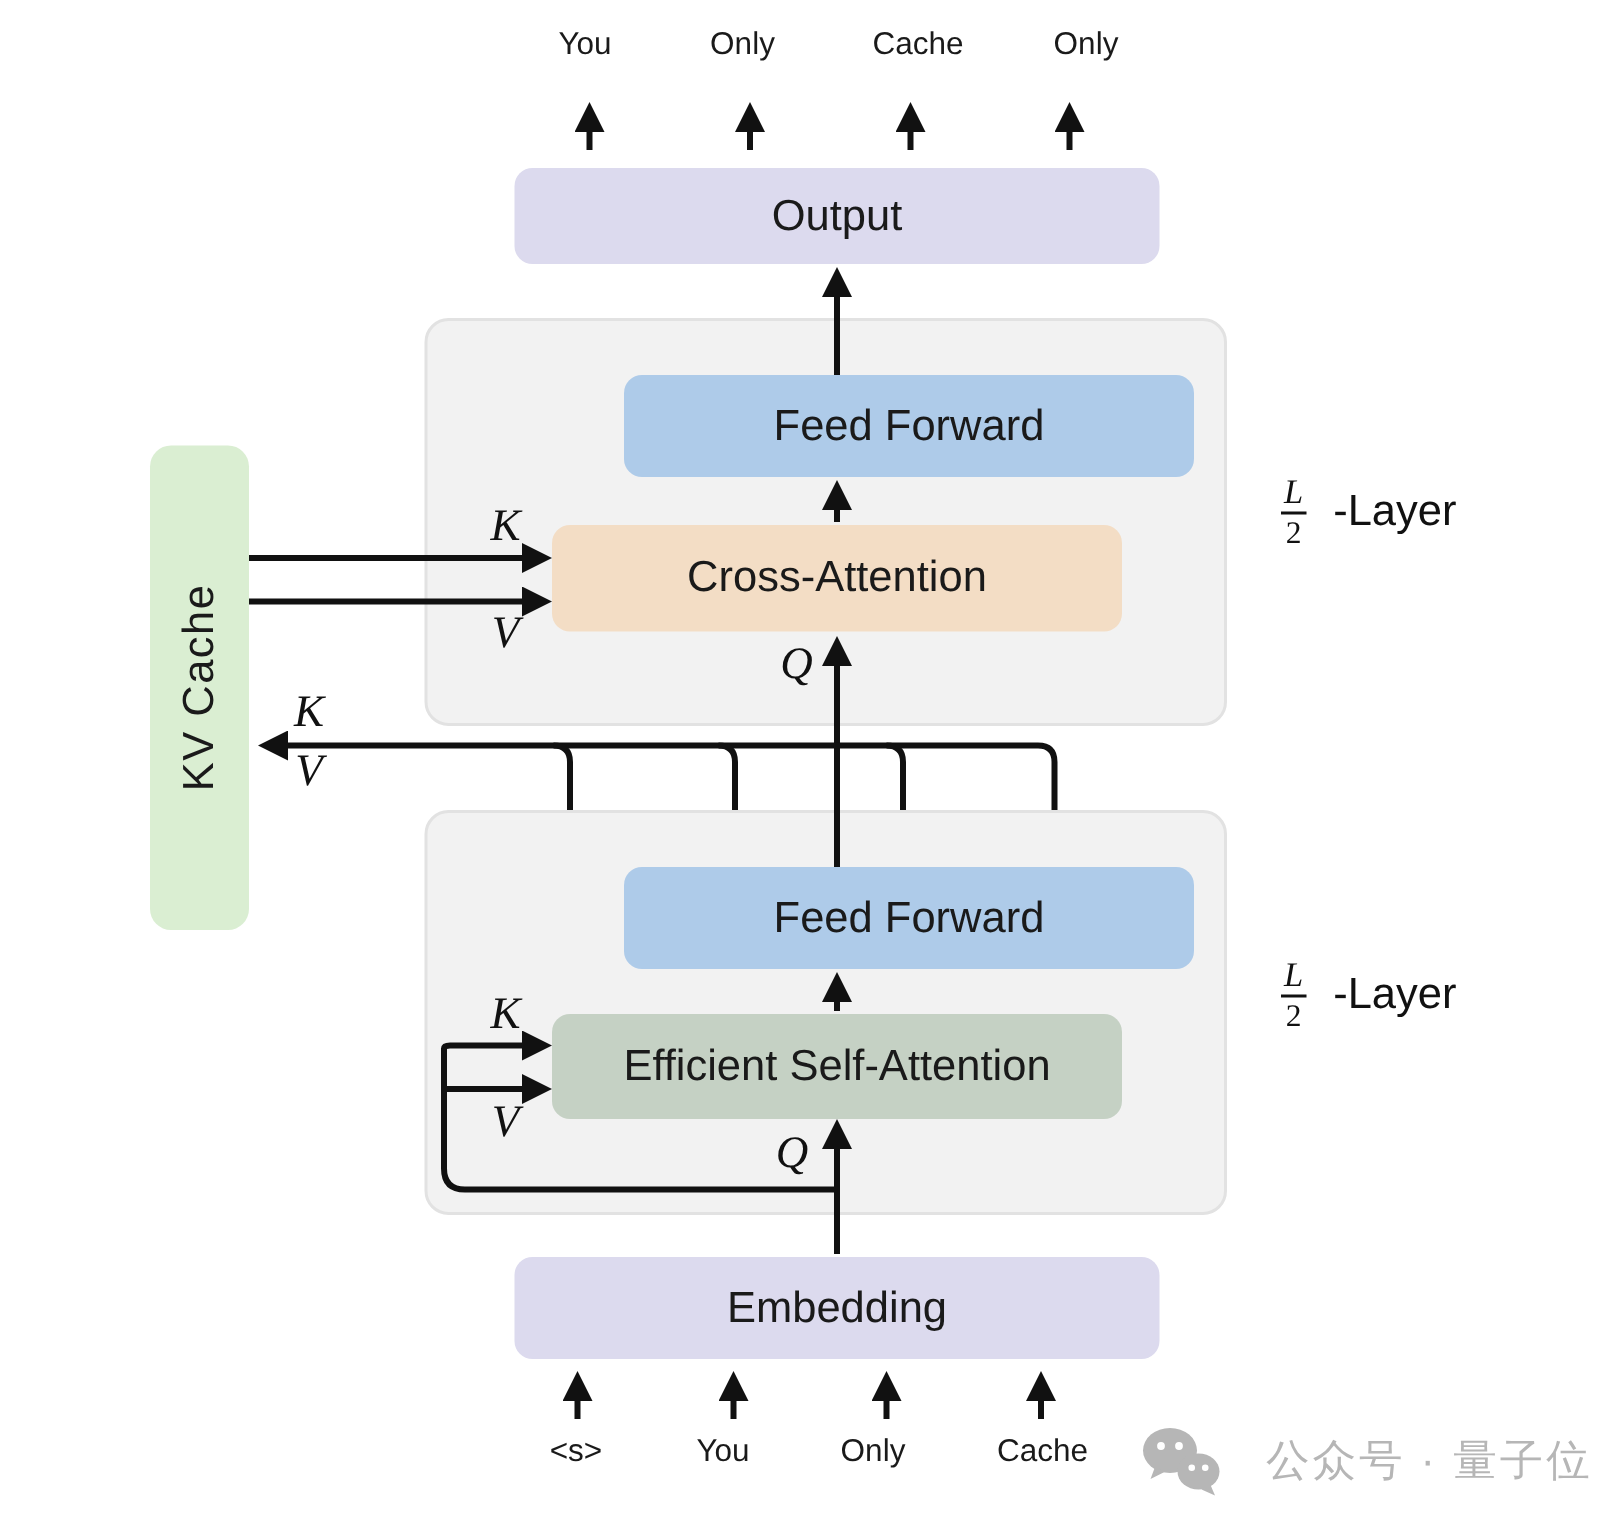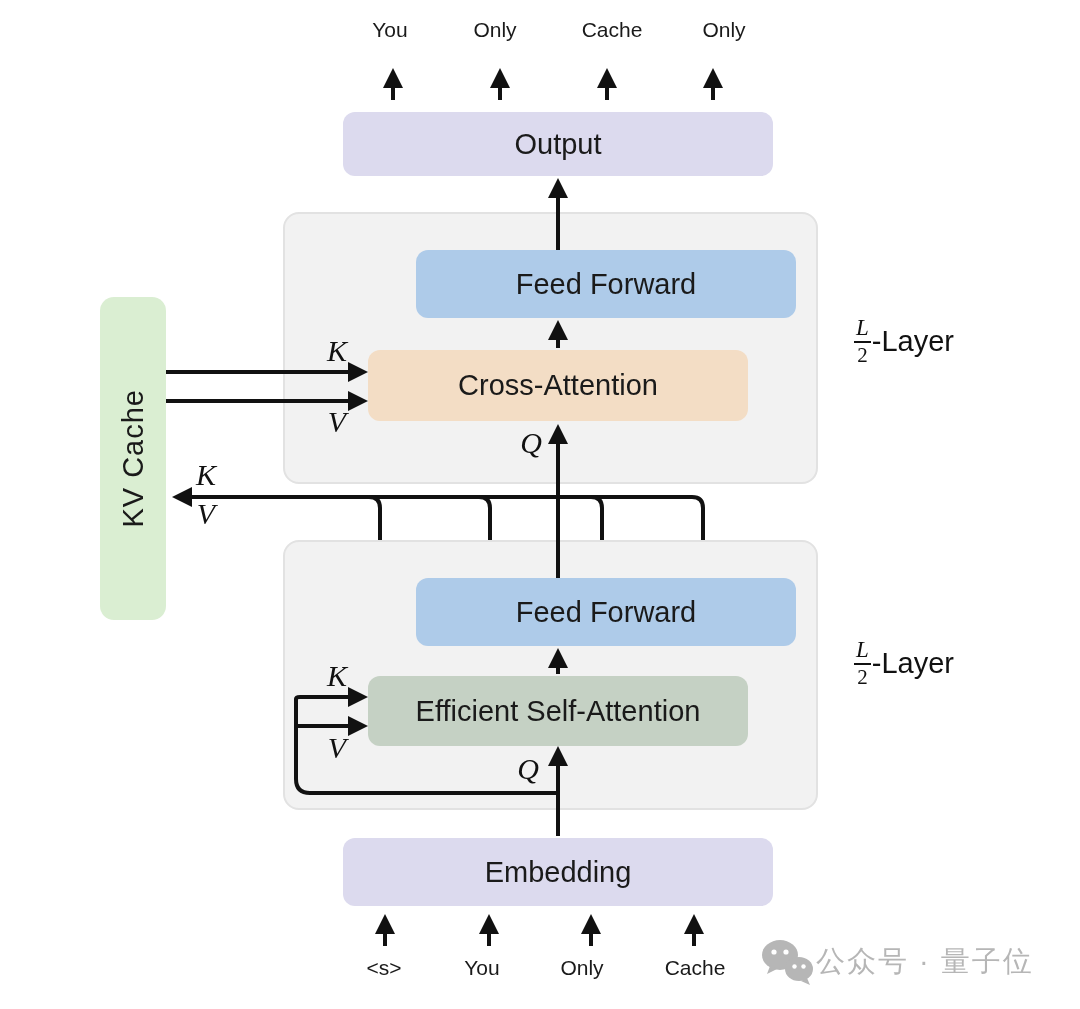--- a/index.html
+++ b/index.html
@@ -34,27 +34,27 @@
   }
   .layer-label{
     position:absolute;display:flex;align-items:center;line-height:1;color:#111;
   }
   .frac{
     display:inline-flex;flex-direction:column;align-items:center;
     font-family:"Liberation Serif","DejaVu Serif",serif;line-height:1;
   }
   .frac .num{font-style:italic;font-size:23px;padding:0 3px 2px 3px;}
   .frac .den{font-size:21px;border-top:2px solid #111;padding:2px 3px 0 3px;}
-  .layer-suffix{font-size:29px;margin-left:0px;}
+  .layer-suffix{font-size:29px;margin-left:17px;}
   svg.overlay{position:absolute;left:0;top:0;pointer-events:none;}
   svg.overlay path{stroke:var(--line,#111111);stroke-width:4;fill:none;}
   svg.overlay .head{fill:var(--line,#111111);stroke:none;}
   .watermark{
-    position:absolute;display:flex;align-items:center;gap:0;
-    color:var(--watermark,#b6b6b6);font-size:29px;letter-spacing:2px;white-space:nowrap;
+    position:absolute;display:flex;align-items:center;gap:28px;
+    color:var(--watermark,#b6b6b6);font-size:29px;letter-spacing:2px;white-space:nowrap;margin-top:12px;
   }
 </style>
 </head>
 <body>
 
 <div class="canvas">
 
   <div class="tok" style="left:390px;top:18px">You</div>
   <div class="tok" style="left:495px;top:18px">Only</div>
   <div class="tok" style="left:612px;top:18px">Cache</div>

